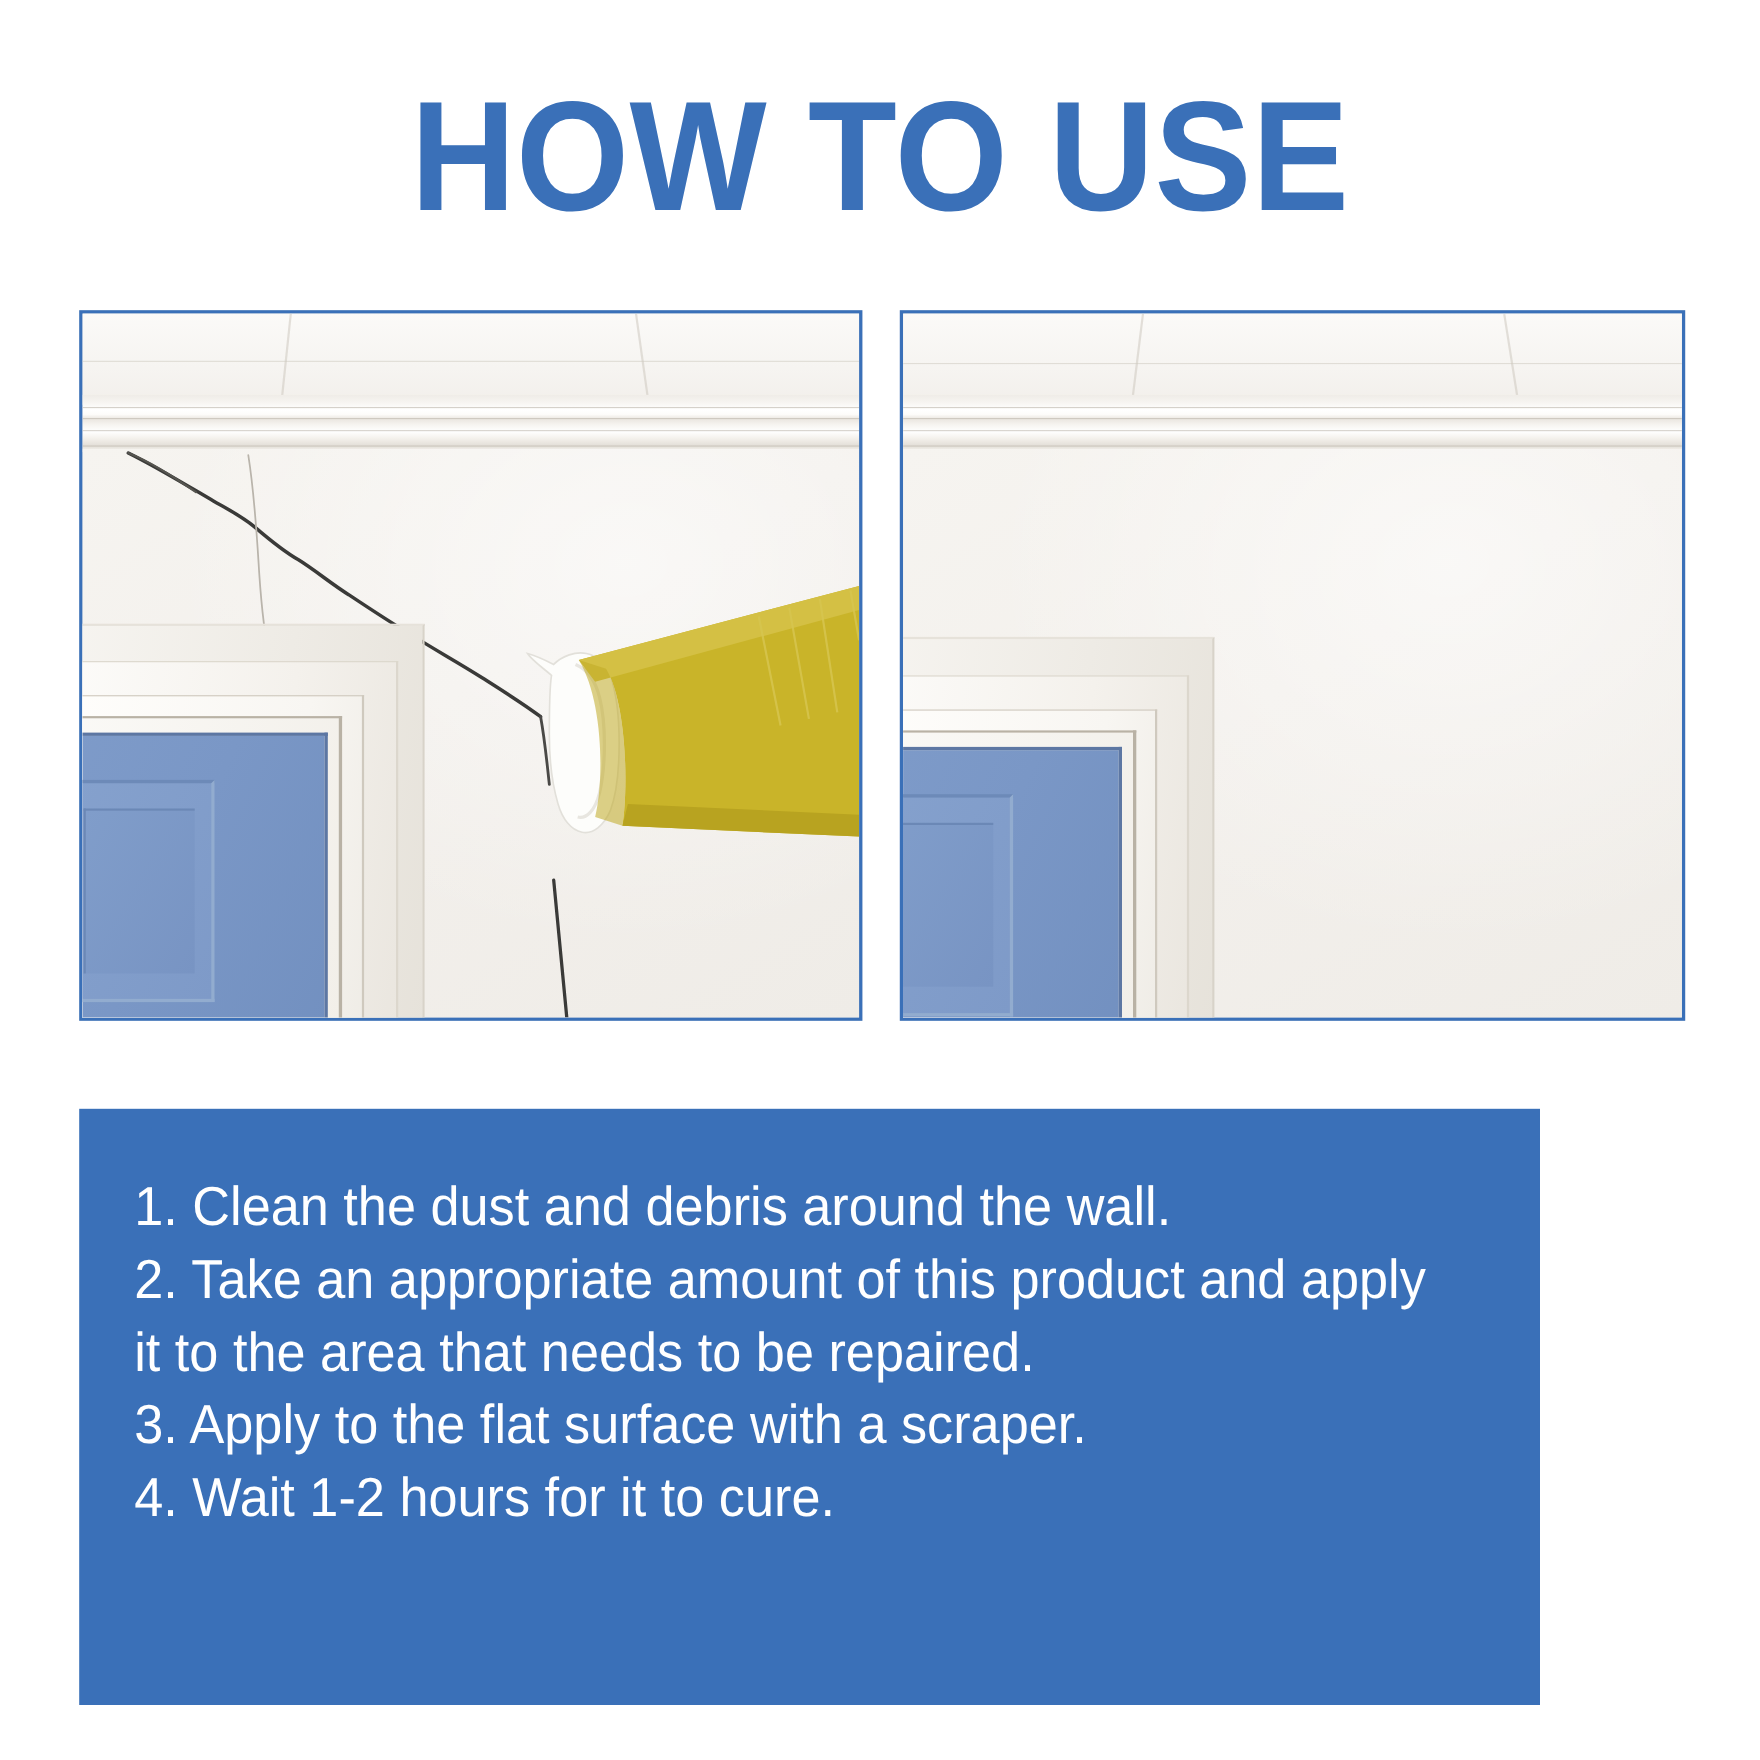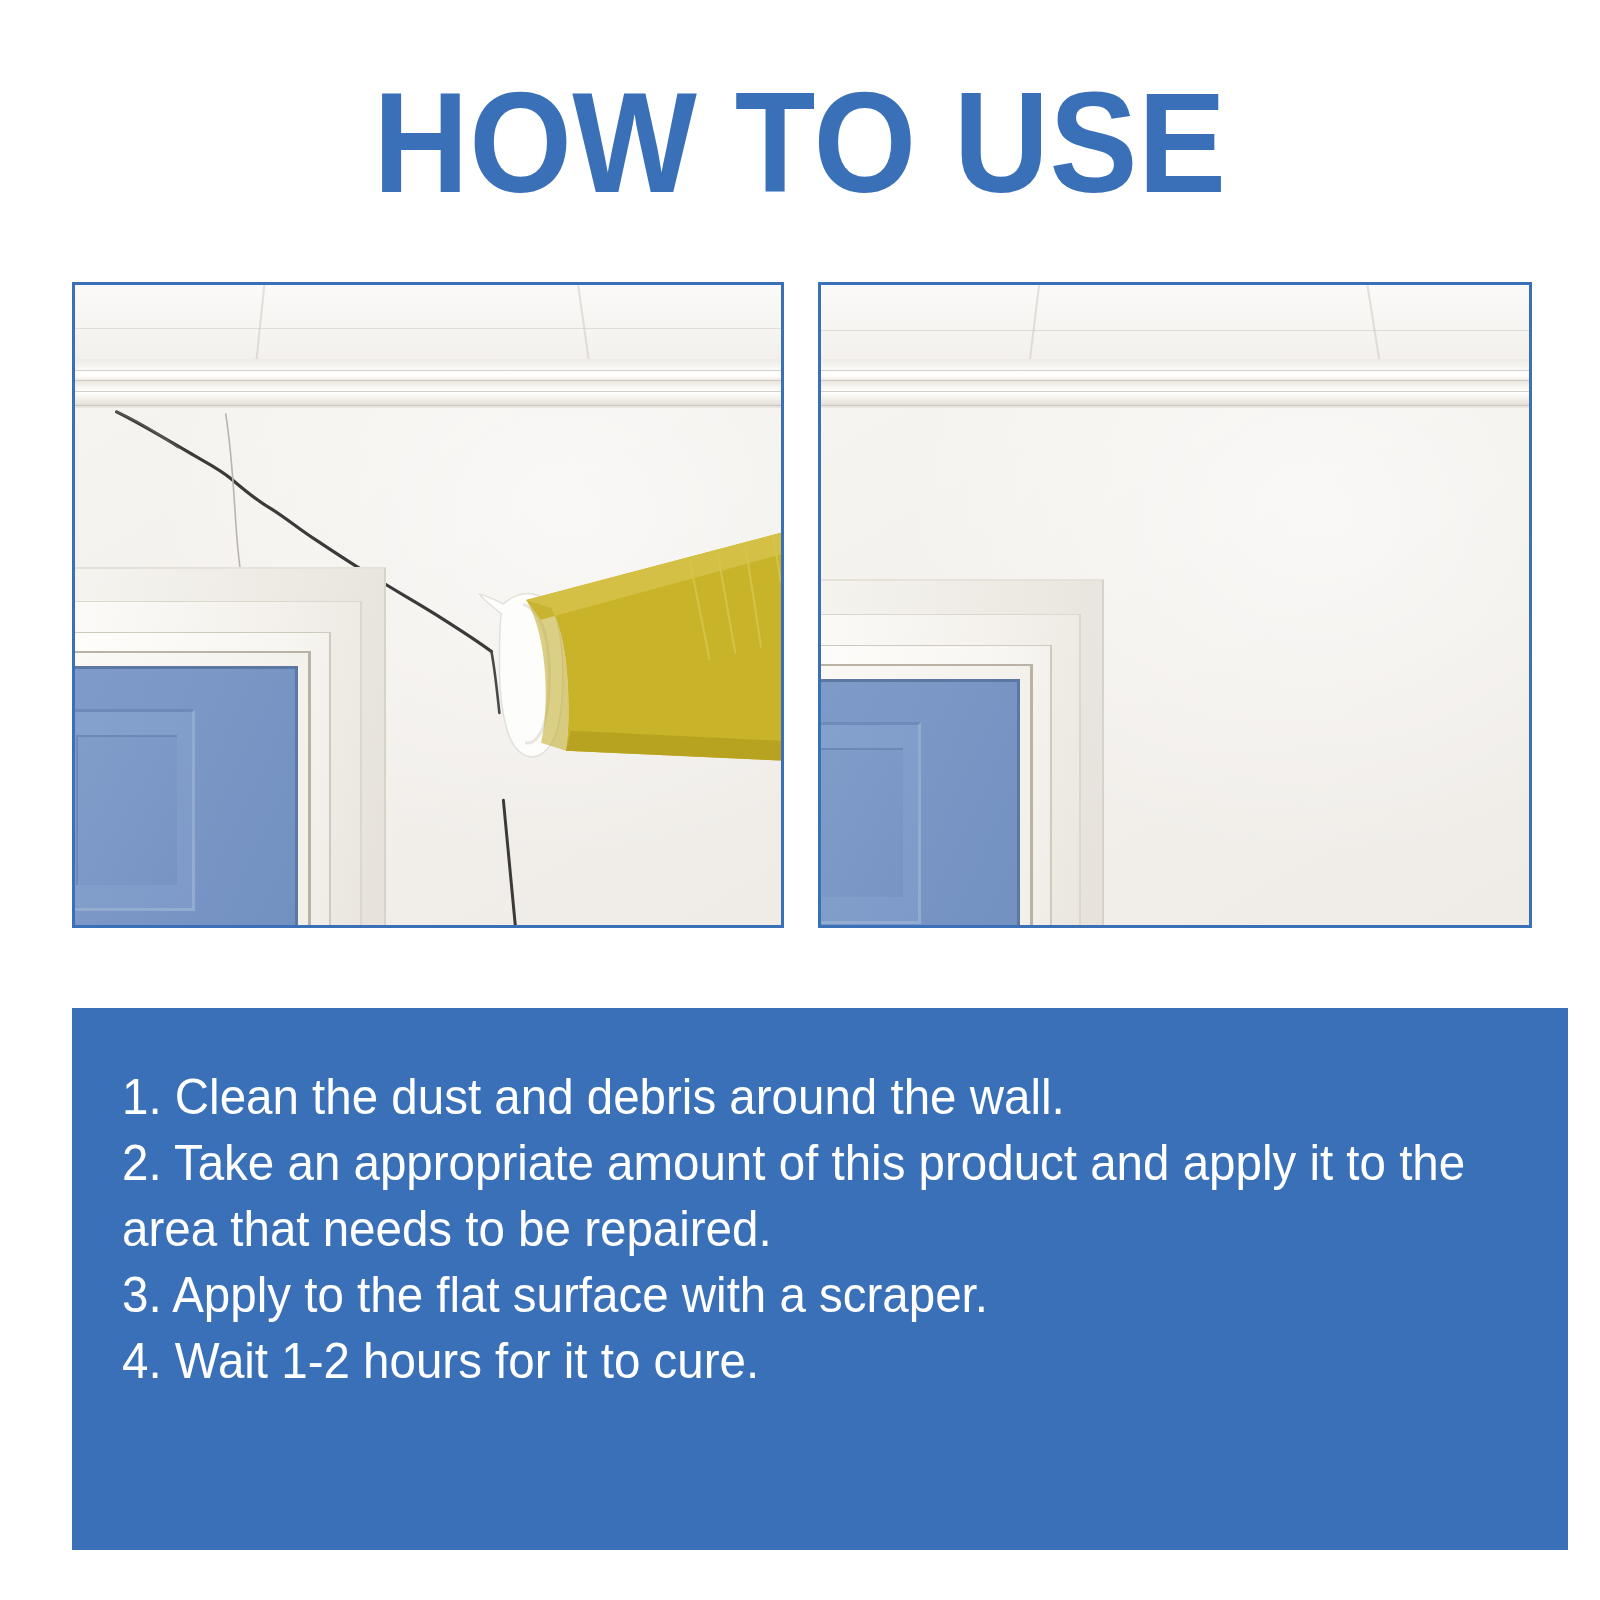--- a/index.html
+++ b/index.html
@@ -152,21 +152,21 @@
   
   .crack-svg { position:absolute; inset:0; width:100%; height:100%; }
 
   
   .scraper { position:absolute; inset:0; width:100%; height:100%; }
 
   
   #steps {
     position:absolute;
     left:72px; top:1008px;
-    width:1496px; height:542px;
+    width:1328px; height:542px;
     background:#3A70B8;
   }
   #steps-list {
     position:absolute;
     left:50px; top:56px;
     right:30px;
     list-style:none;
   }
   #steps-list li {
     color:#ffffff;

